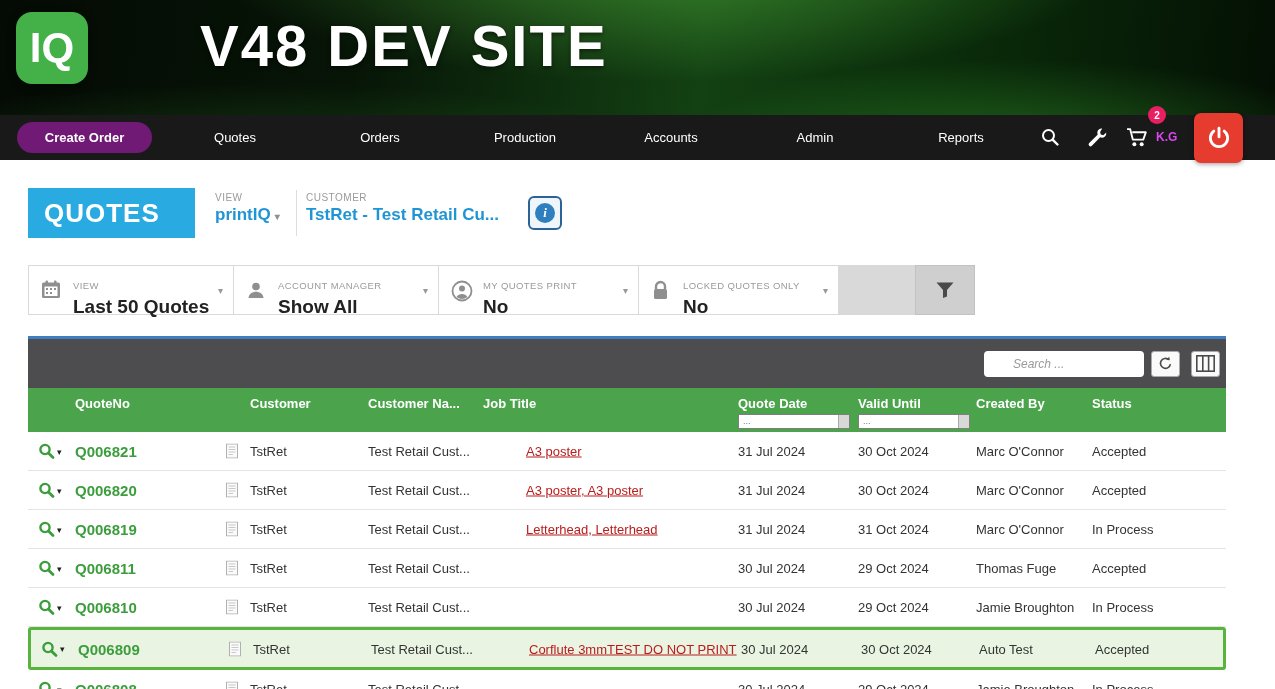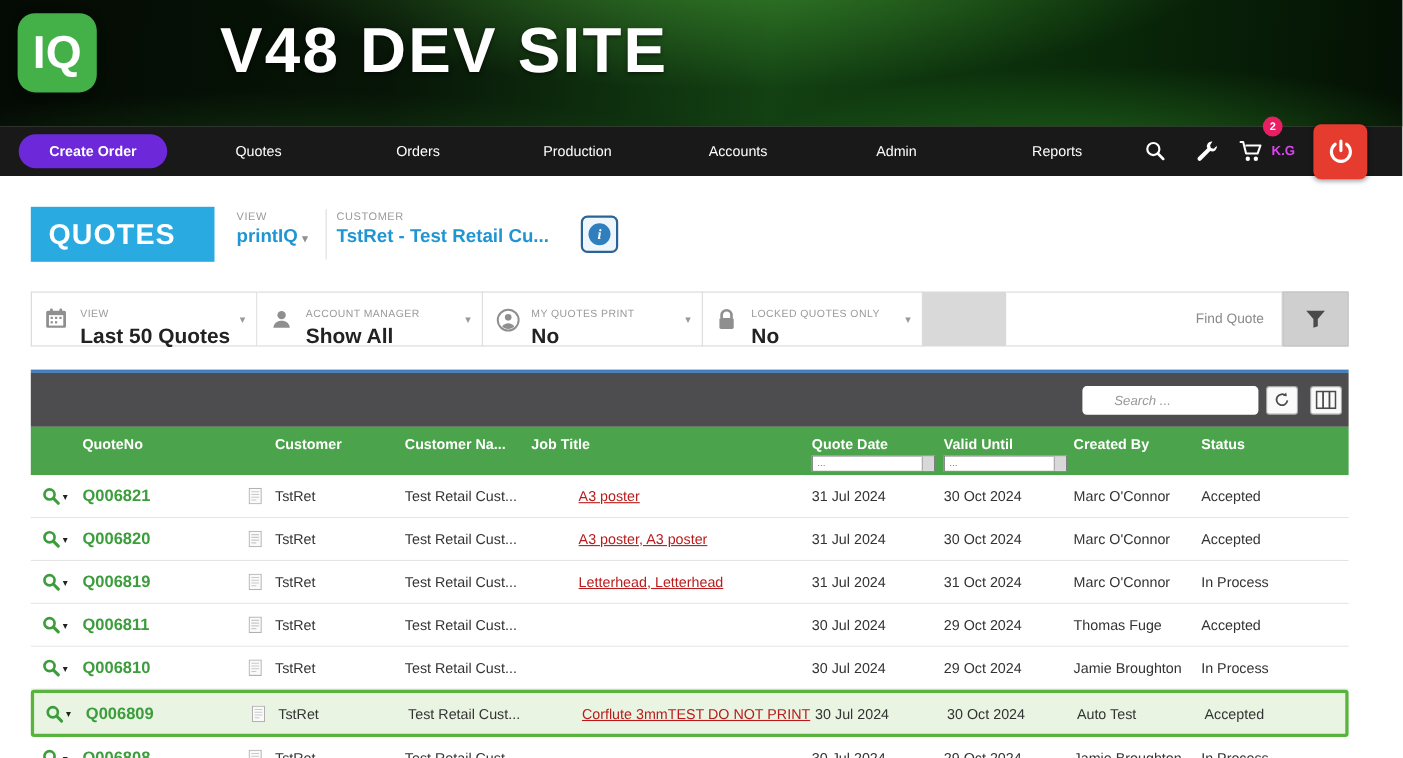--- a/index.html
+++ b/index.html
@@ -18,21 +18,21 @@
   .logo-print { color:#fff; font-size:44px; letter-spacing:1px; }
   .logo-iq { margin-left:8px; width:72px; height:72px; background:#44b048; border-radius:16px;
     color:#fff; font-size:42px; font-weight:bold; display:flex; align-items:center;
     justify-content:center; box-shadow:0 2px 8px rgba(0,0,0,.45); }
   .site-title { position:absolute; left:200px; top:12px; color:#fff; font-size:58px;
     font-weight:bold; letter-spacing:2px; text-shadow:0 2px 4px rgba(0,0,0,.5); }
 
   
   .navbar { position:absolute; top:115px; left:0; width:1275px; height:45px; background:#191919; }
   .create-order { position:absolute; left:17px; top:7px; width:135px; height:31px;
-    background:#6d28d9; border:none; border-radius:16px; color:#fff; font-size:13px;
+    background:#701a75; border:none; border-radius:16px; color:#fff; font-size:13px;
     font-weight:bold; cursor:pointer; font-family:inherit; }
   .nav-item { position:absolute; top:0; height:45px; line-height:45px; width:110px;
     text-align:center; color:#fff; font-size:13px; cursor:pointer; }
   .nav-icon { position:absolute; top:12px; cursor:pointer; }
   .user-initials { position:absolute; left:1156px; top:0; height:45px; line-height:45px;
     color:#d946ef; font-size:12px; font-weight:bold; cursor:pointer; }
   .cart-badge { position:absolute; left:1148px; top:-9px; width:18px; height:18px;
     border-radius:50%; background:#e91e63; color:#fff; font-size:10px; font-weight:bold;
     display:flex; align-items:center; justify-content:center; z-index:6; }
   .logout-button { position:absolute; left:1194px; top:-2px; width:49px; height:50px;
@@ -221,21 +221,20 @@
     <span class="f-icon">
       <svg width="19" height="21" viewBox="0 0 19 21">
           <path d="M5 9V6.5a4.5 4.5 0 0 1 9 0V9" fill="none" stroke="#8f8f8f" stroke-width="2.4"></path>
           <rect x="3" y="9" width="13" height="10" rx="1.5" fill="#8f8f8f"></rect>
         </svg>
     </span>
     <span class="f-text"><span class="f-label">LOCKED QUOTES ONLY</span><div class="f-value">No</div></span>
     <span class="f-caret">▾</span>
   </div>
   <div class="f-gray"></div>
-  <div class="f-find">Find Quote</div>
   <div class="f-funnel">
     <svg width="20" height="20" viewBox="0 0 20 20">
         <path d="M1.5 2.5h17l-6.5 7.5v6.5l-4 1.5v-8z" fill="#4a4a4a"></path>
       </svg>
   </div>
 </div>
 
 <div class="blue-line"></div>
 
 <div class="grid-toolbar">

